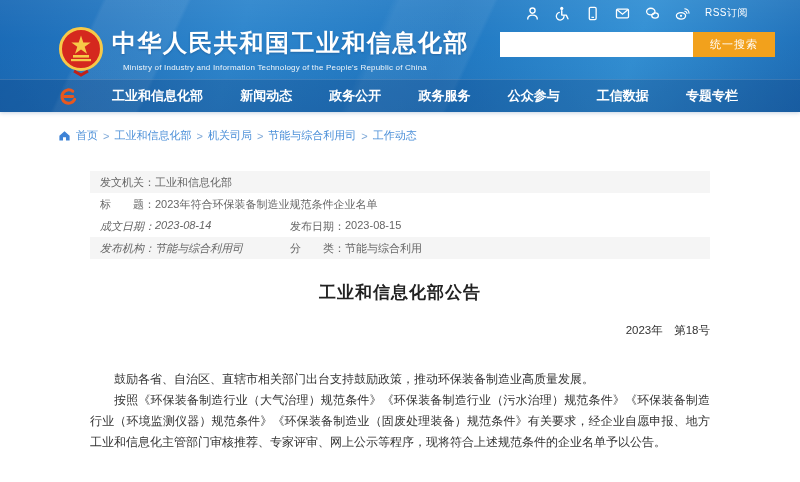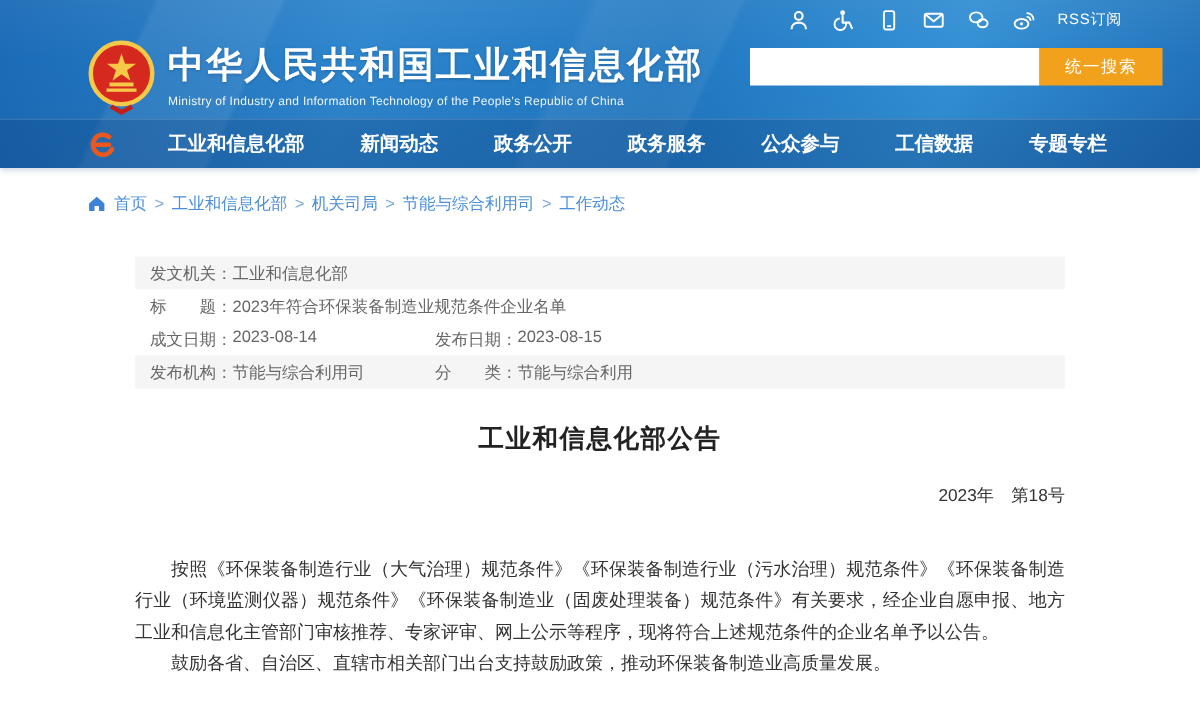--- a/index.html
+++ b/index.html
@@ -17,21 +17,21 @@
 
   .topbar { position:absolute; top:6px; right:52px; display:flex; align-items:flex-start; gap:15px; z-index:3; }
   .topbar .tb-icon { display:inline-flex; width:15px; height:15px; align-items:center; justify-content:center; cursor:pointer; }
   .rss-link { font-size:10px; color:#fff; text-decoration:none; cursor:pointer; letter-spacing:.5px; }
 
   .emblem { position:absolute; left:58px; top:25px; width:46px; height:52px; }
 
   .site-ident { position:absolute; left:112px; top:27px; cursor:pointer; }
   .site-title { font-size:24px; font-weight:bold; letter-spacing:1.5px; color:#fff;
     text-shadow:0 1px 2px rgba(20,60,110,.35); white-space:nowrap; }
-  .site-subtitle { margin-top:4px; font-size:8px; color:rgba(255,255,255,.92); letter-spacing:.2px; white-space:nowrap; }
+  .site-subtitle { margin-top:4px; font-size:8px; color:rgba(255,255,255,.92); letter-spacing:.2px; white-space:nowrap;margin-left:11px; }
 
   .search-area { position:absolute; left:500px; top:32px; display:flex; z-index:3; }
   .search-input { width:193px; height:25px; border:none; outline:none; background:#fff;
     font-size:12px; padding:0 8px; color:#333; }
   .search-btn { width:82px; height:25px; border:none; background:#f2a11c; color:#fff;
     font-size:11px; letter-spacing:1px; cursor:pointer; font-family:Liberation Mono, monospace; }
 
   .quick-links { position:absolute; left:500px; top:62px; display:flex; gap:13px; z-index:3; }
   .quick-links span { font-size:11px; color:#fff; cursor:pointer; white-space:nowrap; }
 
@@ -48,21 +48,21 @@
   .breadcrumb .crumb { cursor:pointer; }
   .breadcrumb .crumb.current { cursor:default; }
   .breadcrumb .sep { color:#7fa9d8; }
   .home-icon { display:inline-flex; width:13px; height:13px; }
 
   
   .doc-info { width:620px; margin:28px auto 0; font-size:11px; color:#666; }
   .doc-row { display:flex; align-items:center; height:22px; padding:0 10px; }
   .doc-row.alt { background:#f5f5f5; }
   .doc-cell { display:flex; white-space:nowrap; }
-  .doc-cell.col1 { width:190px; }
+  .doc-cell.col1 { width:190px;font-style:italic; }
   .doc-label { color:#666; }
   .doc-value { color:#666; }
 
   
   .article { width:620px; margin:0 auto; color:#333; }
   .article-title { margin-top:22px; text-align:center; font-size:17px; font-weight:bold; color:#222; letter-spacing:1px; }
   .issue-no { margin-top:19px; text-align:right; font-size:11.5px; color:#333; }
   .body-text { margin-top:31px; font-size:12px; line-height:1.75; text-align:justify; }
   .body-text p { text-indent:2em; }
 </style>
@@ -203,16 +203,16 @@
       <span class="doc-label">分　　类：</span>
       <span class="doc-value">节能与综合利用</span>
     </div>
   </div>
 </div>
 
 <div class="article">
   <div class="article-title">工业和信息化部公告</div>
   <div class="issue-no">2023年　第18号</div>
   <div class="body-text">
+    <p>鼓励各省、自治区、直辖市相关部门出台支持鼓励政策，推动环保装备制造业高质量发展。</p>
     <p>按照《环保装备制造行业（大气治理）规范条件》《环保装备制造行业（污水治理）规范条件》《环保装备制造行业（环境监测仪器）规范条件》《环保装备制造业（固废处理装备）规范条件》有关要求，经企业自愿申报、地方工业和信息化主管部门审核推荐、专家评审、网上公示等程序，现将符合上述规范条件的企业名单予以公告。</p>
-    <p>鼓励各省、自治区、直辖市相关部门出台支持鼓励政策，推动环保装备制造业高质量发展。</p>
   </div>
 </div>
 
 </body></html>

